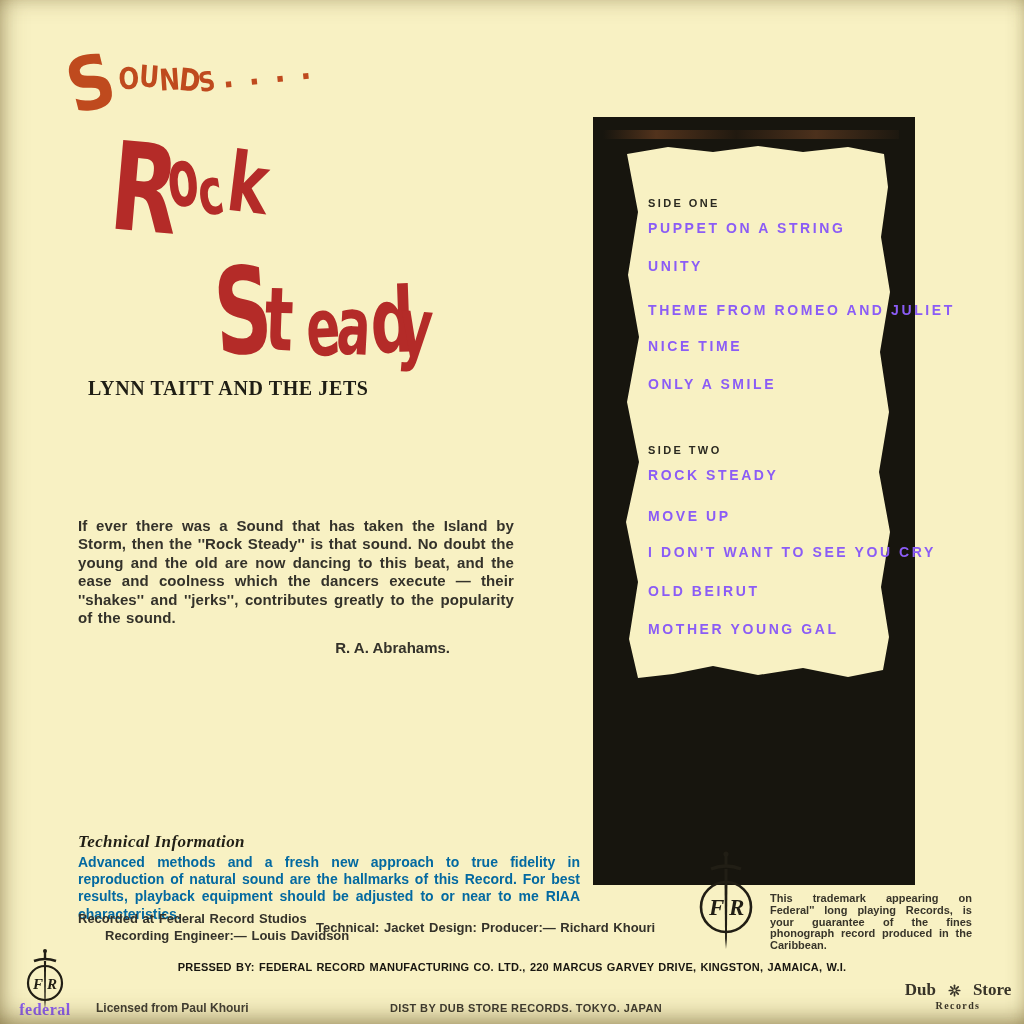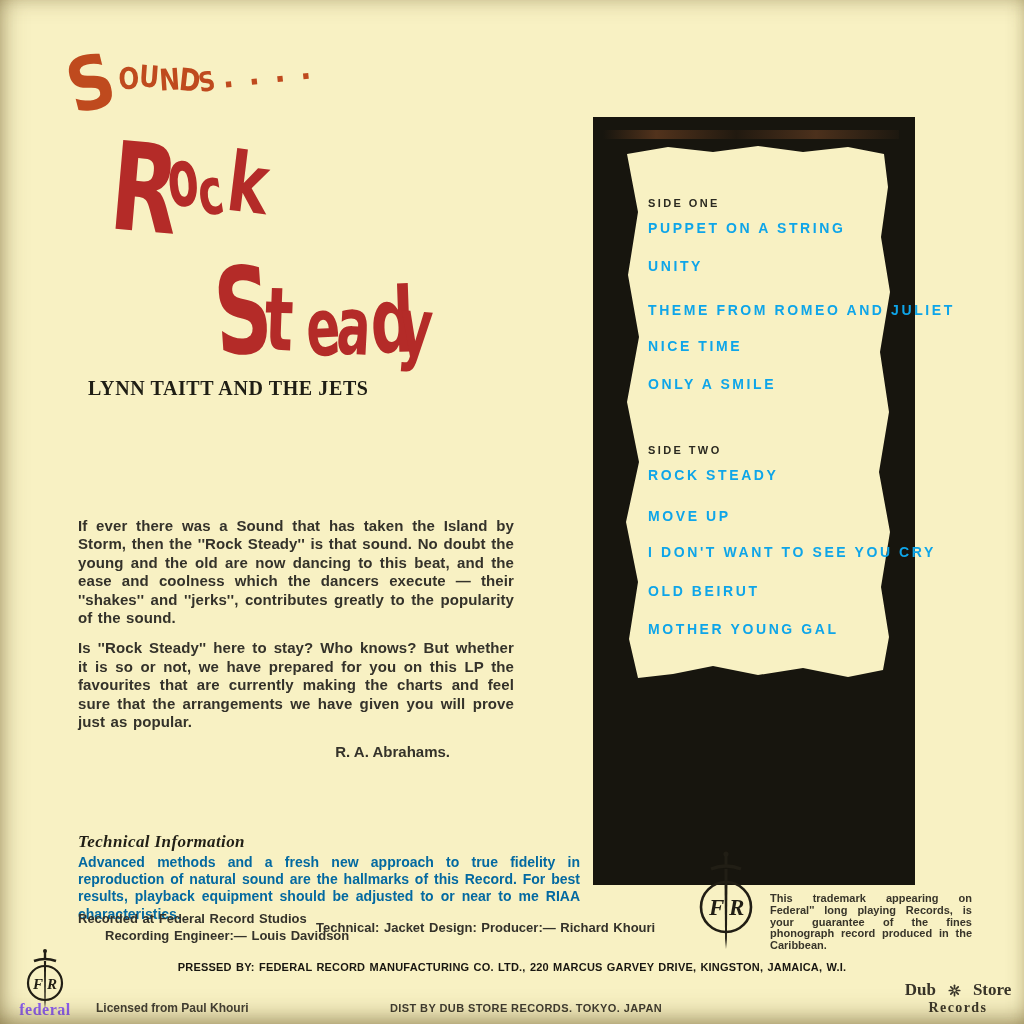--- a/index.html
+++ b/index.html
@@ -66,21 +66,21 @@
   #tracklist .streak{
     position:absolute;left:10px;right:16px;top:13px;height:9px;
     background:linear-gradient(90deg,rgba(130,75,40,0),rgba(140,80,42,.5) 18%,rgba(90,50,25,.15) 45%,rgba(140,82,45,.45) 72%,rgba(130,75,40,.05));
   }
   .side-label{
     position:absolute;left:55px;font-size:11px;font-weight:bold;
     letter-spacing:2.4px;color:#2b2a21;
   }
   .track{
     position:absolute;left:55px;font-size:14px;font-weight:bold;
-    letter-spacing:2.6px;color:#0ea5e9;white-space:nowrap;
+    letter-spacing:2.6px;color:#8b5cf6;white-space:nowrap;
   }
   
   #tech-heading{
     position:absolute;left:78px;top:832px;
     font-family:"Liberation Serif",serif;font-style:italic;font-weight:bold;
     font-size:17px;letter-spacing:.4px;color:#211f16;
   }
   #tech-body{
     position:absolute;left:78px;top:854px;width:502px;
     font-size:14px;font-weight:bold;line-height:17.2px;text-align:justify;
@@ -109,21 +109,21 @@
     letter-spacing:.5px;color:#8b5cf6;
   }
   #licensed{position:absolute;left:96px;top:1001px;font-size:12px;font-weight:bold;color:#403d33;}
   #dist{position:absolute;left:390px;top:1002px;font-size:11px;font-weight:bold;letter-spacing:.4px;color:#3c3930;}
   #dubstore{position:absolute;left:898px;top:980px;width:120px;text-align:center;color:#383429;}
   #dubstore .line1{
     font-family:"Liberation Serif",serif;font-weight:bold;font-size:17px;
     display:flex;align-items:center;justify-content:center;gap:12px;
   }
   #dubstore .line2{
-    font-family:"Liberation Serif",serif;font-weight:bold;font-size:14px;
+    font-family:"Liberation Serif",serif;font-weight:bold;font-size:10px;
     letter-spacing:1.4px;margin-top:0;
   }
   svg text{font-family:"Liberation Serif",serif;font-style:italic;font-weight:bold;}
 </style>
 </head>
 <body>
 
 <div id="canvas">
 
   <div>
@@ -149,21 +149,20 @@
     <span class="hand red t3">e</span>
     <span class="hand red t4">a</span>
     <span class="hand red t5">d</span>
     <span class="hand red t6">y</span>
   </div>
 
   <div id="artist">LYNN TAITT AND THE JETS</div>
 
   <div id="desc">
     <p>If ever there was a Sound that has taken the Island by Storm, then the ''Rock Steady'' is that sound.  No doubt the young and the old are now dancing to this beat, and the ease and coolness which the dancers execute  —  their ''shakes'' and ''jerks'', contributes greatly to the popularity of the sound.</p>
-    <p>Is ''Rock Steady'' here to stay?  Who knows?  But whether it is so or not, we have prepared for you on this LP the favourites that are currently making the charts and feel sure that the arrangements we have given you will prove just as popular.</p>
     <div class="signature">R. A. Abrahams.</div>
   </div>
 
   <div id="tracklist">
     <div class="paper"></div>
     <div class="streak"></div>
     <div class="side-label" style="top:80px">SIDE ONE</div>
     <div class="track" style="top:103px">PUPPET ON A STRING</div>
     <div class="track" style="top:141px">UNITY</div>
     <div class="track" style="top:185px">THEME FROM ROMEO AND JULIET</div>

